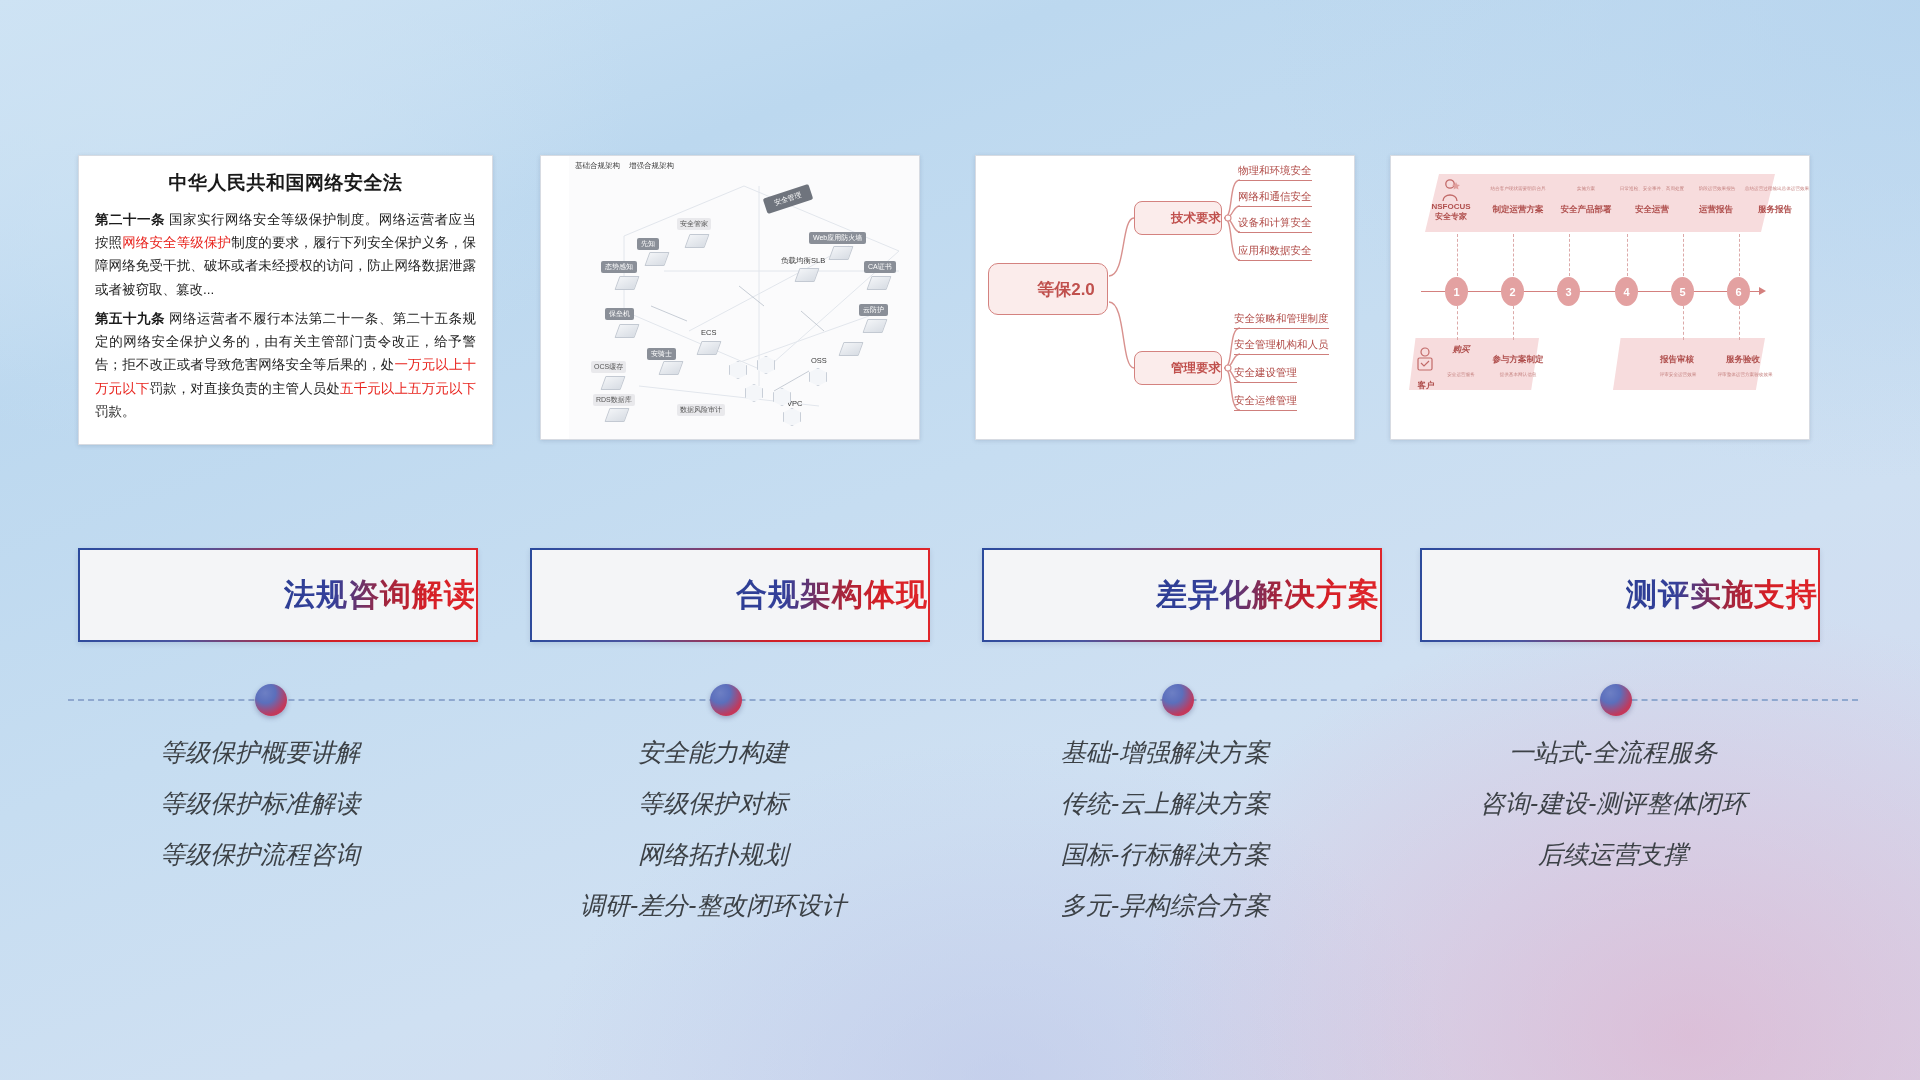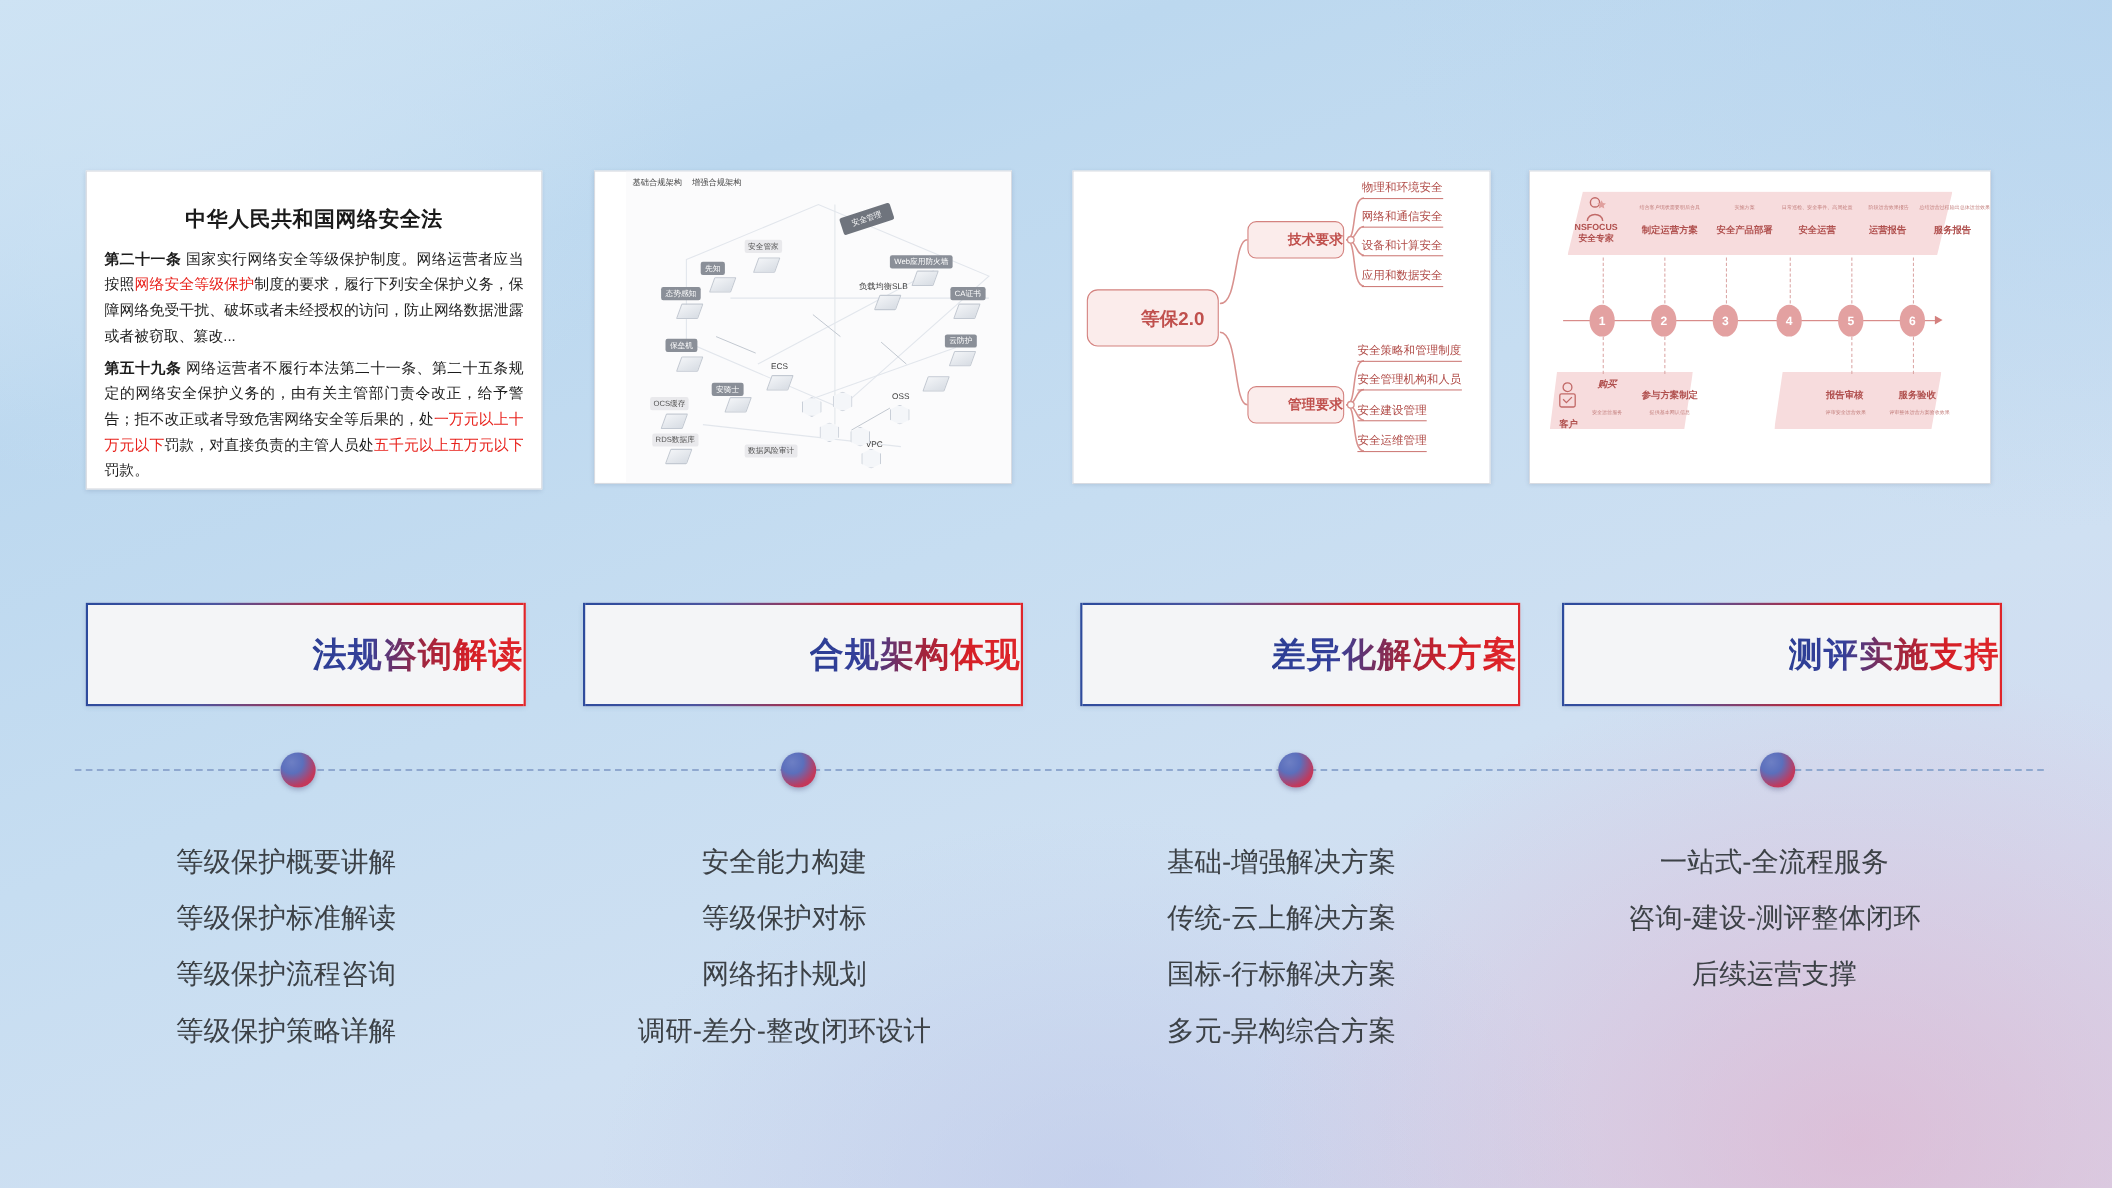--- a/index.html
+++ b/index.html
@@ -25,21 +25,21 @@
   }
   .c1 { left:78px;  width:415px; height:290px; }
   .c2 { left:540px; width:380px; height:285px;padding-left:28px; }
   .c3 { left:975px; width:380px; height:285px; }
   .c4 { left:1390px;width:420px; height:285px; }
 
   
   .law { padding:14px 16px 10px 16px; }
   .law h1 {
     font-size:19px; font-weight:bold; color:#1a1a1a;
-    text-align:center; letter-spacing:.5px; margin-bottom:12px;margin-top:16px;
+    text-align:center; letter-spacing:.5px; margin-bottom:12px;
   }
   .law p {
     font-size:13.5px; line-height:1.72; color:#1c1c1c; text-align:justify;
     margin-bottom:6px;
   }
   .law b { font-weight:bold; }
   .law .rd { color:#e8211b; }
 
   
   .arch { position:relative; width:100%; height:100%; background:#fbfbfc; }
@@ -134,21 +134,21 @@
     border-top:2px dashed #8fa8cf;
   }
   .tlrow .bead {
     position:absolute; top:14px; width:32px; height:32px; border-radius:50%;
     background:radial-gradient(circle at 32% 28%, #6d7fc4 0%, #5b6fbc 32%, #c1395c 70%, #d03152 100%);
     box-shadow:0 2px 5px rgba(60,60,110,0.35);
   }
   .b1p { left:255px; } .b2p { left:710px; } .b3p { left:1162px; } .b4p { left:1600px; }
 
   
-  .cols { position:absolute; left:0; top:772px; width:1792px; height:300px; }
+  .cols { position:absolute; left:0; top:740px; width:1792px; height:300px;font-style:italic; }
   .col { position:absolute; top:0; text-align:center; }
   .col .item {
     font-size:25px; color:#3c4146; line-height:1; margin-bottom:26px; white-space:nowrap;
   }
   .col1 { left:60px;  width:400px; }
   .col2 { left:513px; width:400px; }
   .col3 { left:965px; width:400px; }
   .col4 { left:1413px;width:400px; }
 </style>
 </head>
@@ -376,21 +376,20 @@
     <div class="bead b3p"></div>
     <div class="bead b4p"></div>
   </div>
 
   <div class="cols">
 
     <div class="col col1">
       <div class="item">等级保护概要讲解</div>
       <div class="item">等级保护标准解读</div>
       <div class="item">等级保护流程咨询</div>
-      <div class="item">等级保护策略详解</div>
     </div>
 
     <div class="col col2">
       <div class="item">安全能力构建</div>
       <div class="item">等级保护对标</div>
       <div class="item">网络拓扑规划</div>
       <div class="item">调研-差分-整改闭环设计</div>
     </div>
 
     <div class="col col3">

